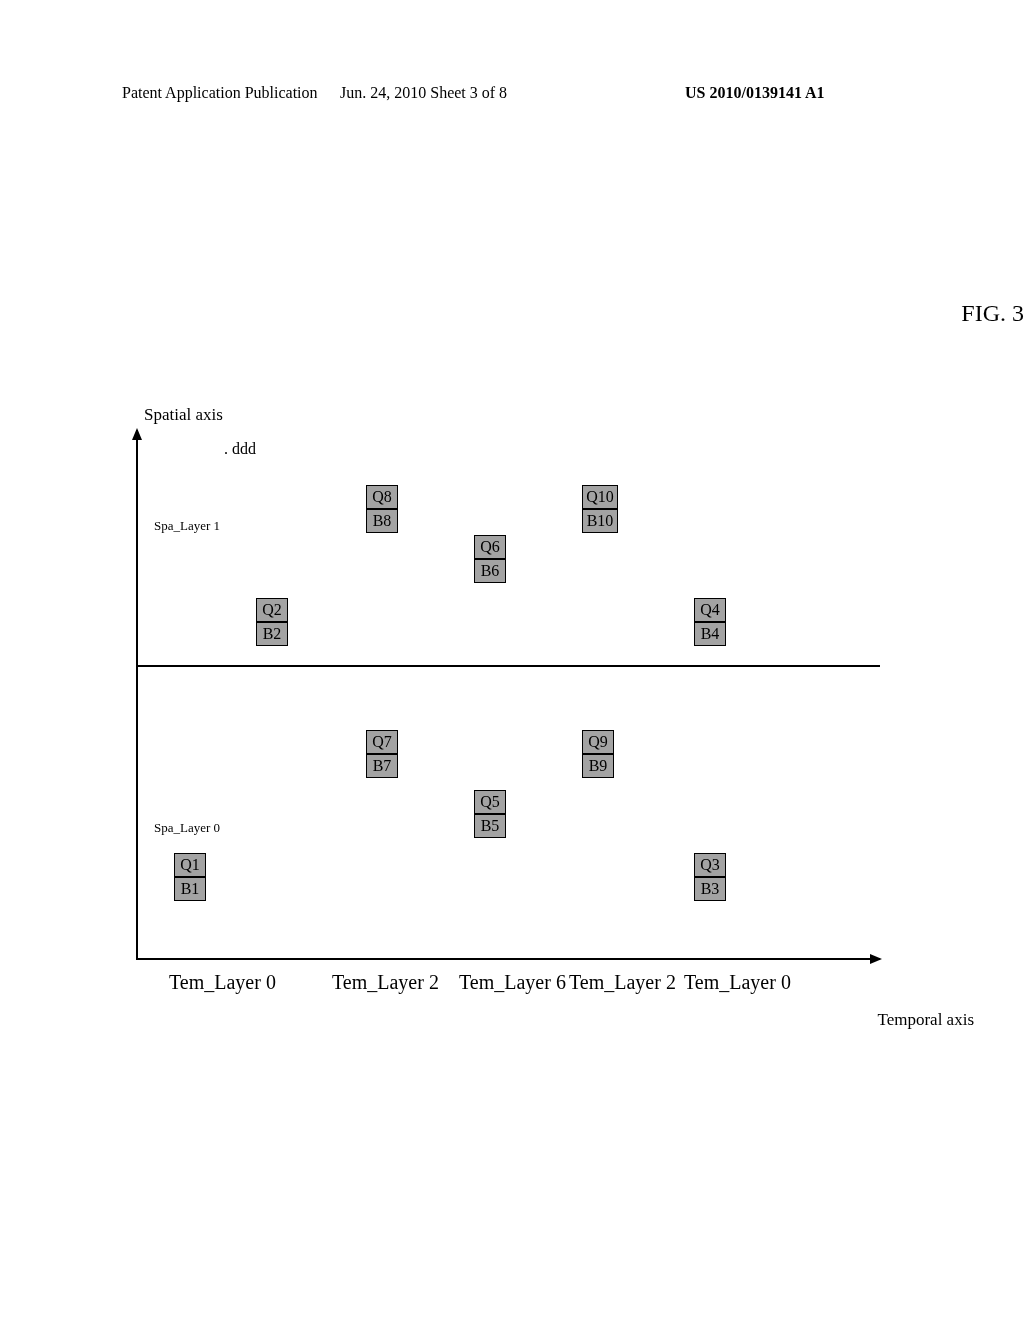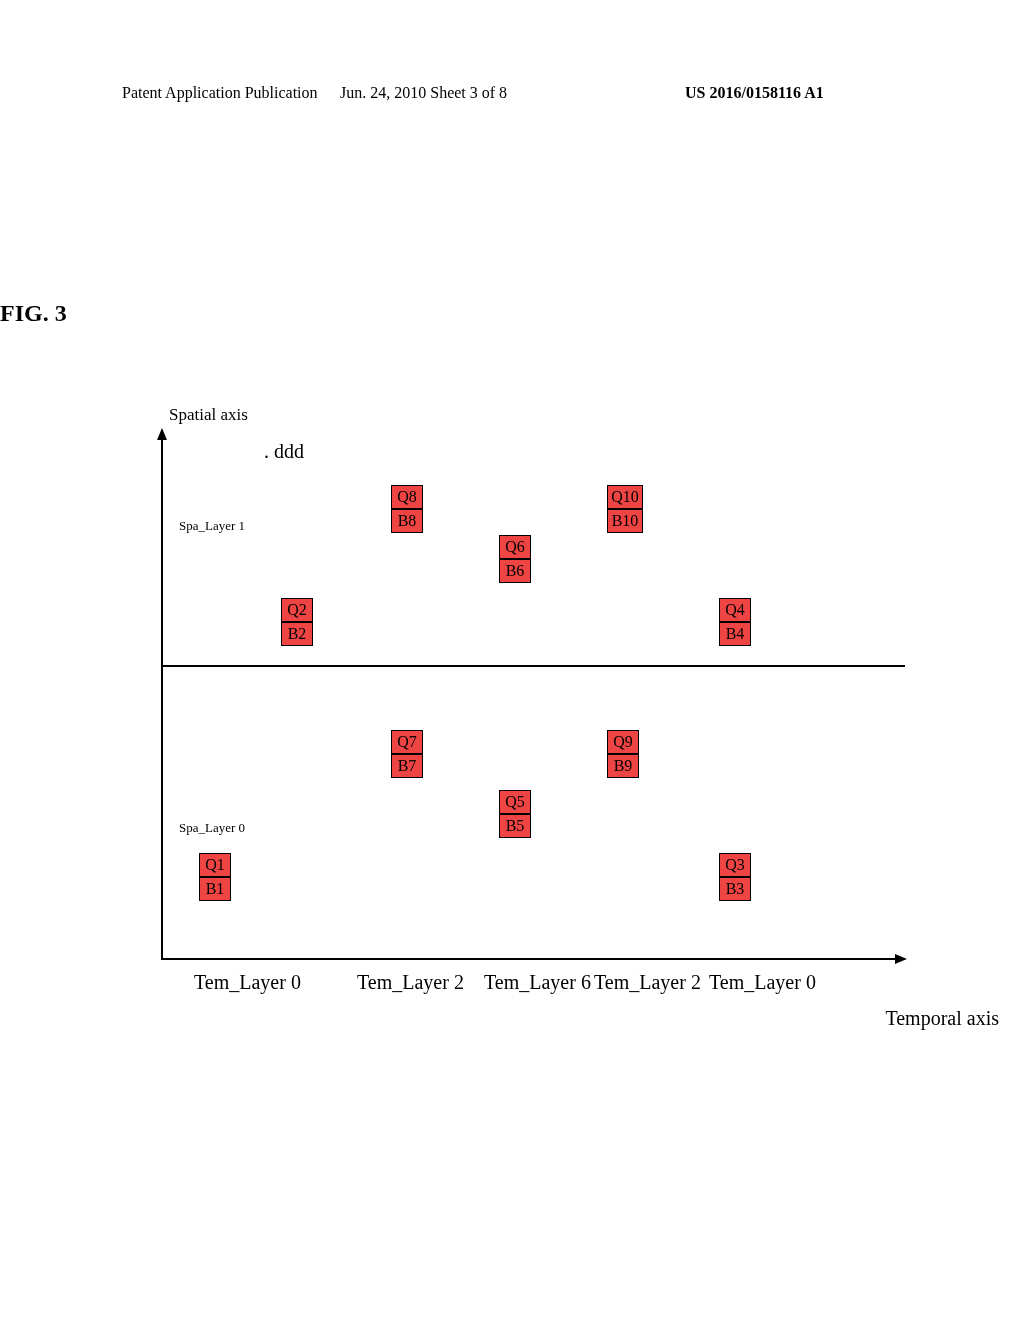--- a/index.html
+++ b/index.html
@@ -19,28 +19,28 @@
     font-size: 16px;
   }
   .header-left { position: absolute; left: 122px; font-weight: normal; }
   .header-center { position: absolute; left: 340px; }
   .header-right { position: absolute; left: 685px; font-weight: bold; }
   .fig-title {
     position: absolute;
     top: 300px;
     left: 0;
     width: 100%;
-    text-align: left;
+    text-align: right;
     font-size: 24px;
-    font-weight: bold;
+    font-weight: normal;
   }
   .diagram {
     position: absolute;
     top: 400px;
-    left: 139px;
+    left: 114px;
     width: 780px;
     height: 600px;
   }
   .y-axis-label {
     position: absolute;
     top: 5px;
     left: 30px;
     font-size: 17px;
   }
   .y-axis {
@@ -86,22 +86,21 @@
     top: 265px;
     left: 22px;
     width: 744px;
     height: 0;
     border-top: 2px solid #000;
   }
   .ddd {
     position: absolute;
     top: 40px;
     left: 110px;
-    font-size: 20px;
-    margin-left: 15px;
+    font-size: 16px;
   }
   .spa1-label {
     position: absolute;
     top: 118px;
     left: 40px;
     font-size: 13px;
   }
   .spa0-label {
     position: absolute;
     top: 420px;
@@ -109,43 +108,43 @@
     font-size: 13px;
   }
   .box {
     position: absolute;
     border: 1.5px solid #000;
     font-size: 16px;
     text-align: center;
     line-height: 22px;
     width: 30px;
     height: 22px;
-    background: #ef4444;
+    background: #a3a3a3;
   }
   .tlabel {
     position: absolute;
     bottom: 6px;
     font-size: 20px;
     white-space: nowrap;
   }
   .temporal-axis {
     position: absolute;
     bottom: -30px;
     right: -80px;
-    font-size: 20px;
+    font-size: 17px;
     margin-left: 48px;
   }
 </style>
 </head>
 <body>
 
 <div class="header">
   <span class="header-left">Patent Application Publication</span>
   <span class="header-center">Jun. 24, 2010  Sheet 3 of 8</span>
-  <span class="header-right">US 2016/0158116 A1</span>
+  <span class="header-right">US 2010/0139141 A1</span>
 </div>
 
 <div class="fig-title">FIG. 3</div>
 
 <div class="diagram">
   <div class="y-axis-label">Spatial axis</div>
   <div class="y-axis"></div>
   <div class="x-axis"></div>
   <div class="mid-line"></div>
 

